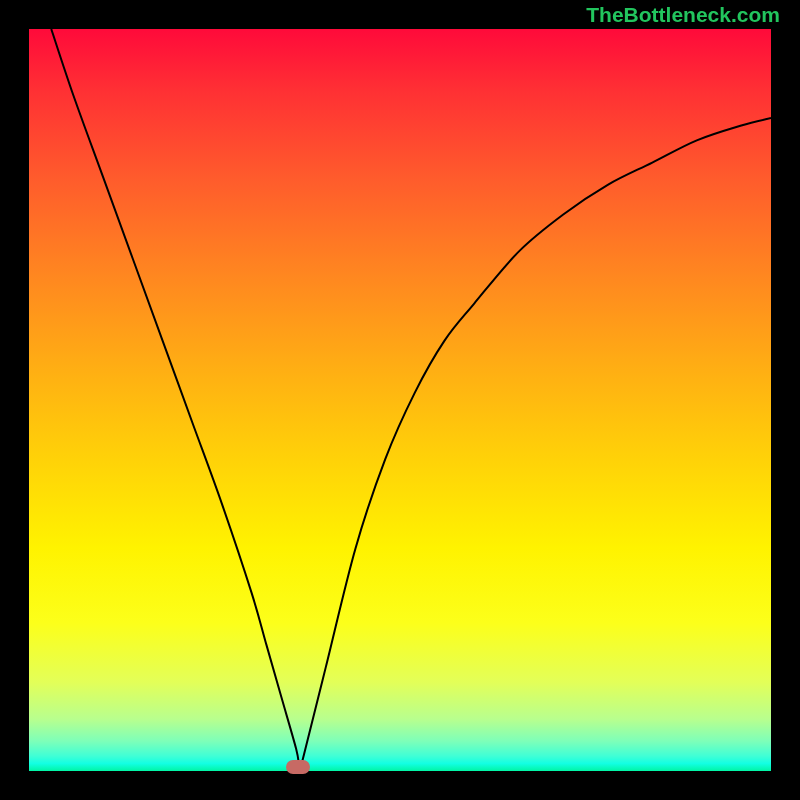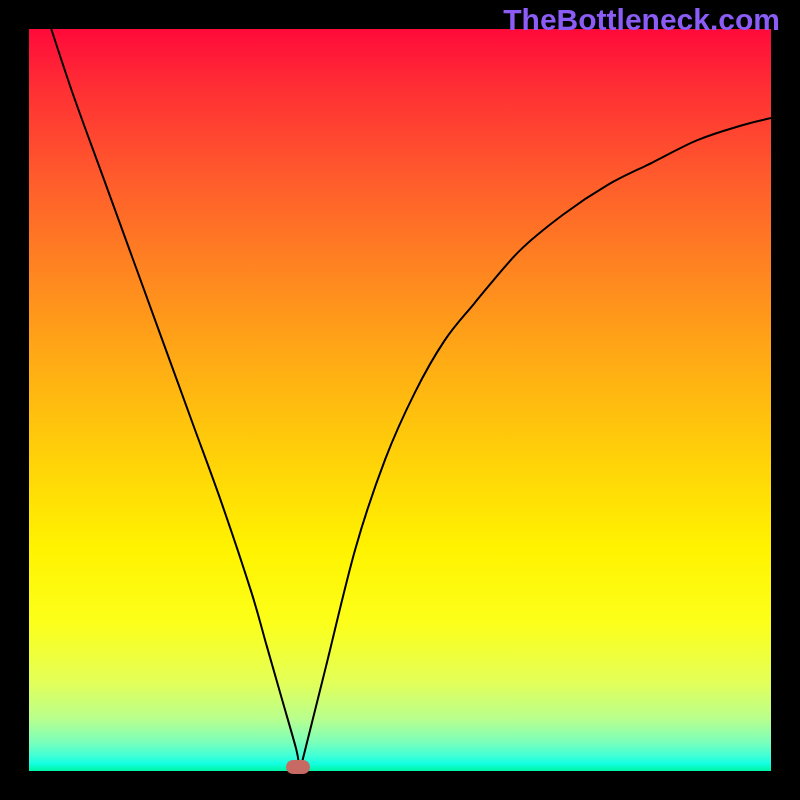--- a/index.html
+++ b/index.html
@@ -8,22 +8,22 @@
     height: 800px;
     background: #000000;
     position: relative;
     font-family: Arial, Helvetica, sans-serif;
     overflow: hidden;
   }
   .watermark {
     position: absolute;
     top: 3px;
     right: 20px;
-    color: #8b5cf6;
-    font-size: 30px;
+    color: #22c55e;
+    font-size: 21px;
     font-weight: bold;
     z-index: 10;
   }
   .plot-area {
     position: absolute;
     left: 29px;
     top: 29px;
     width: 742px;
     height: 742px;
     background: linear-gradient(to bottom,

